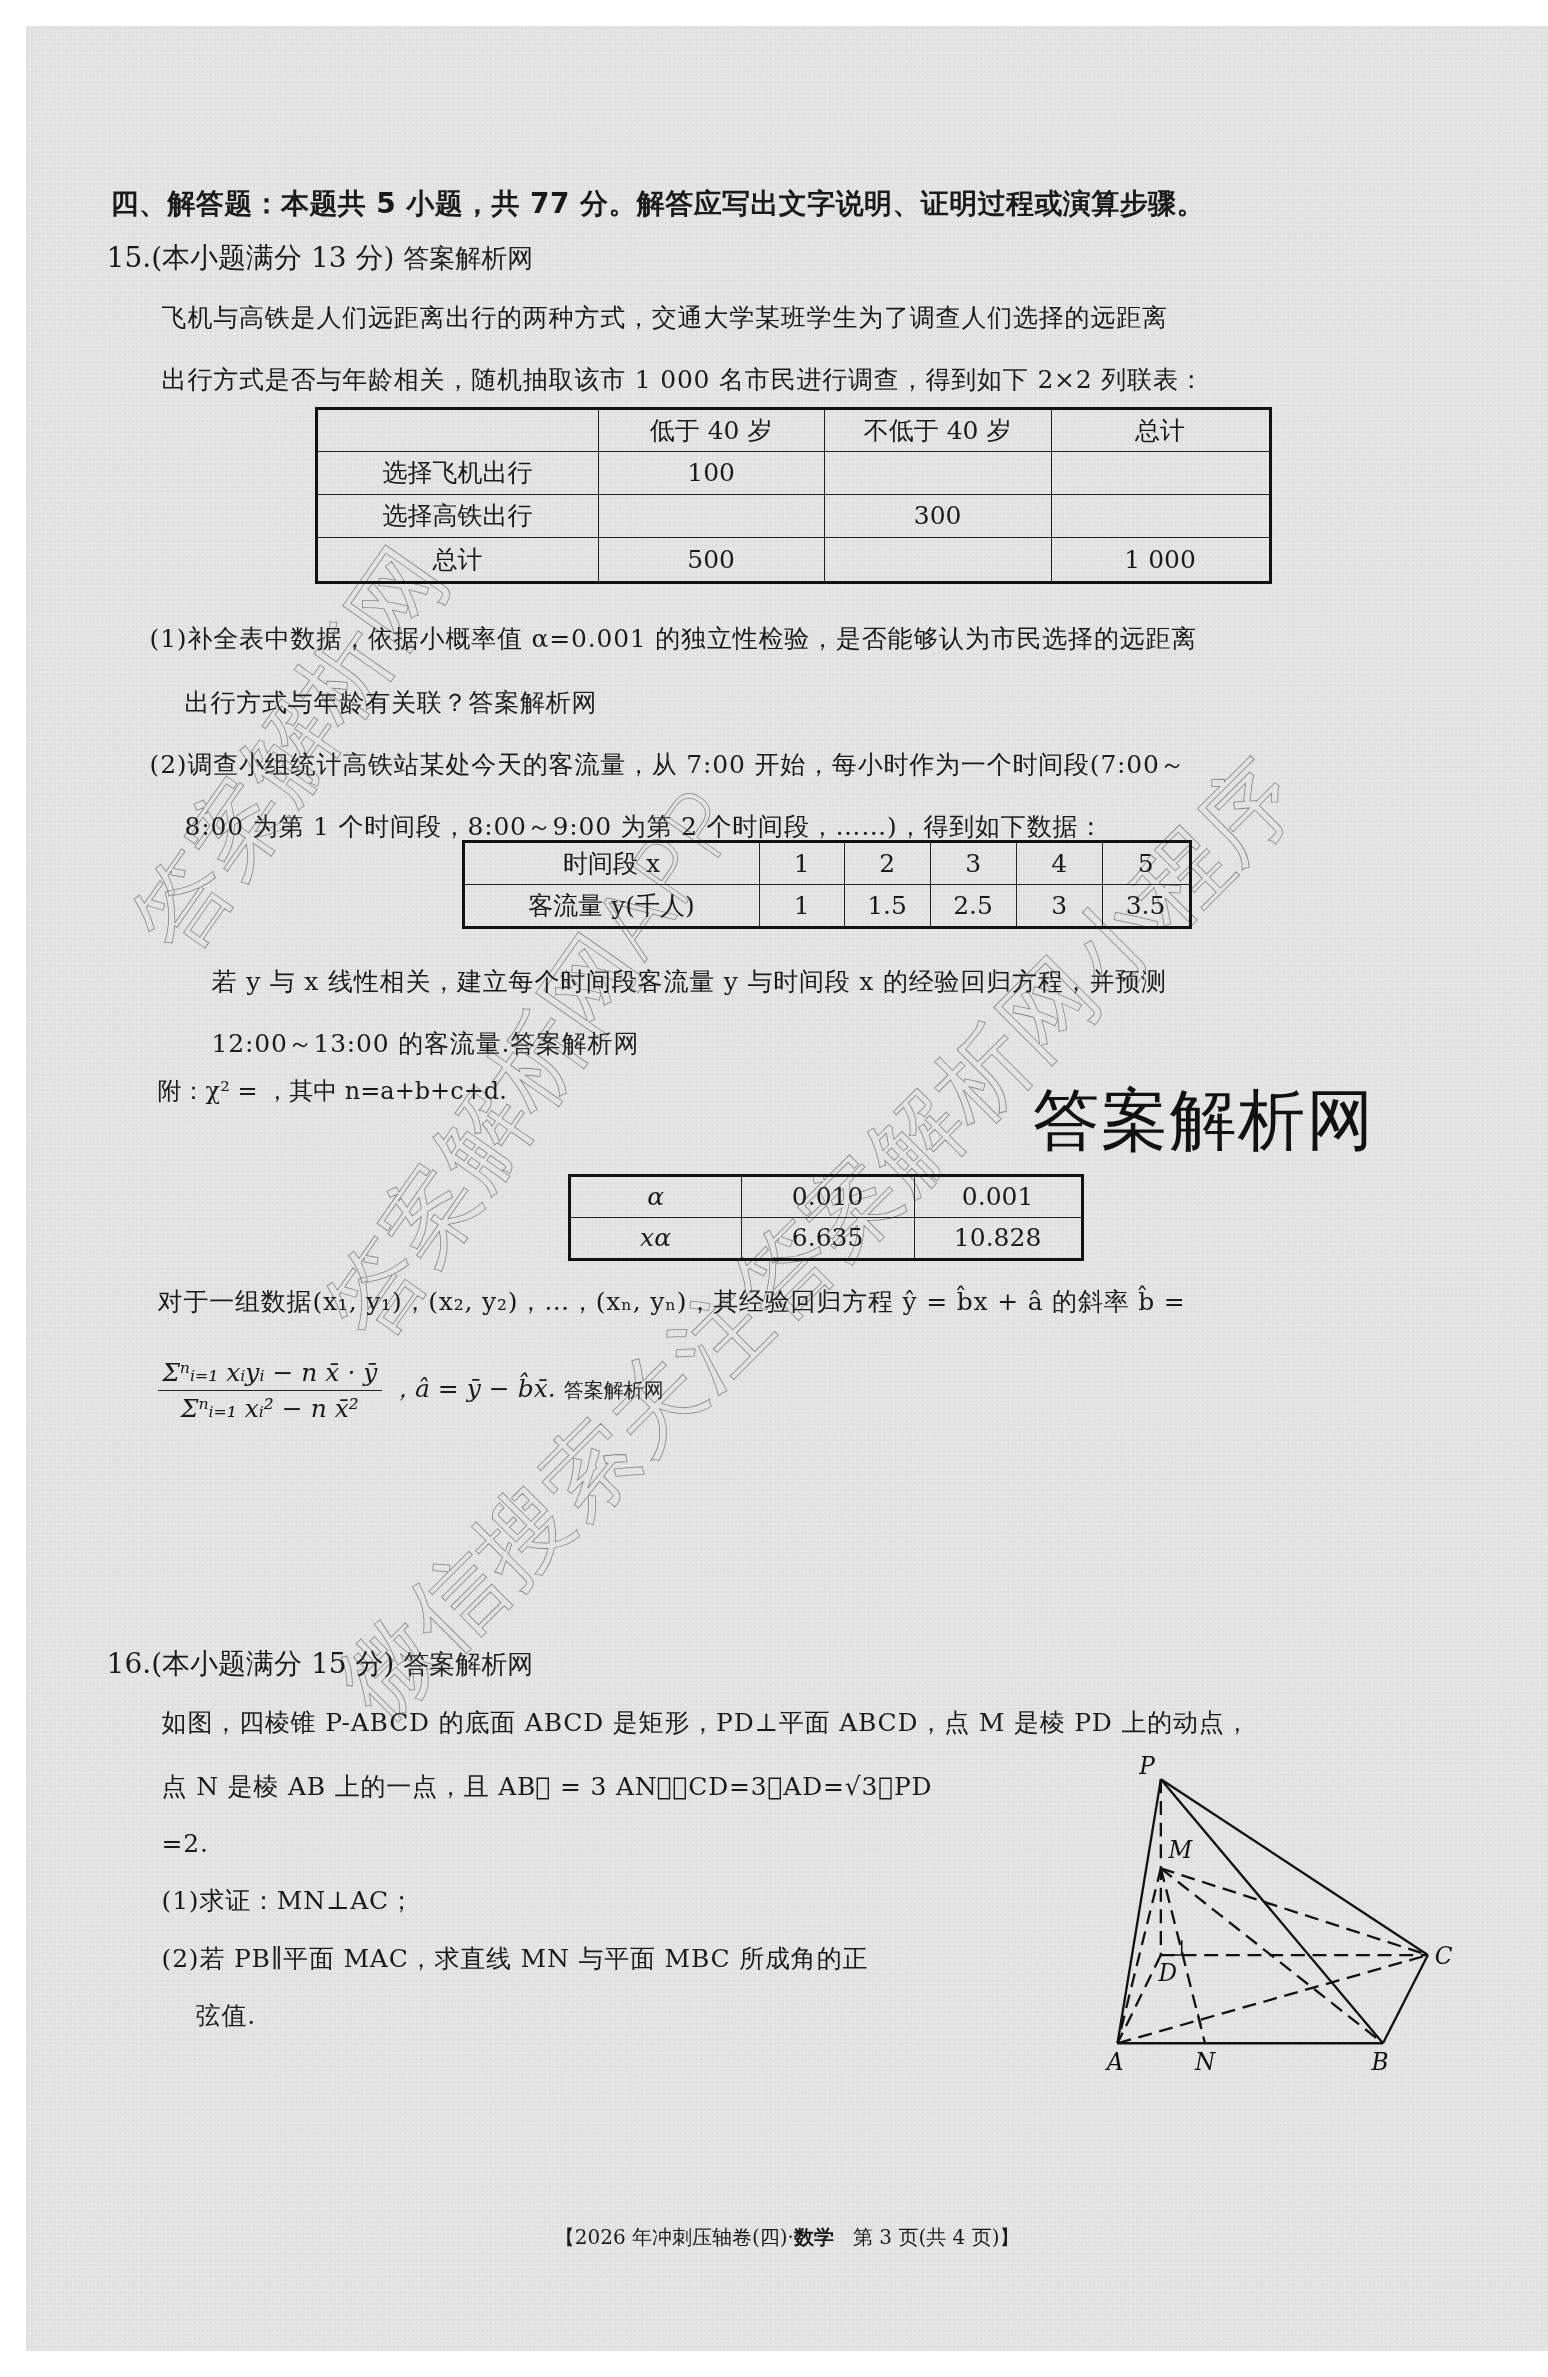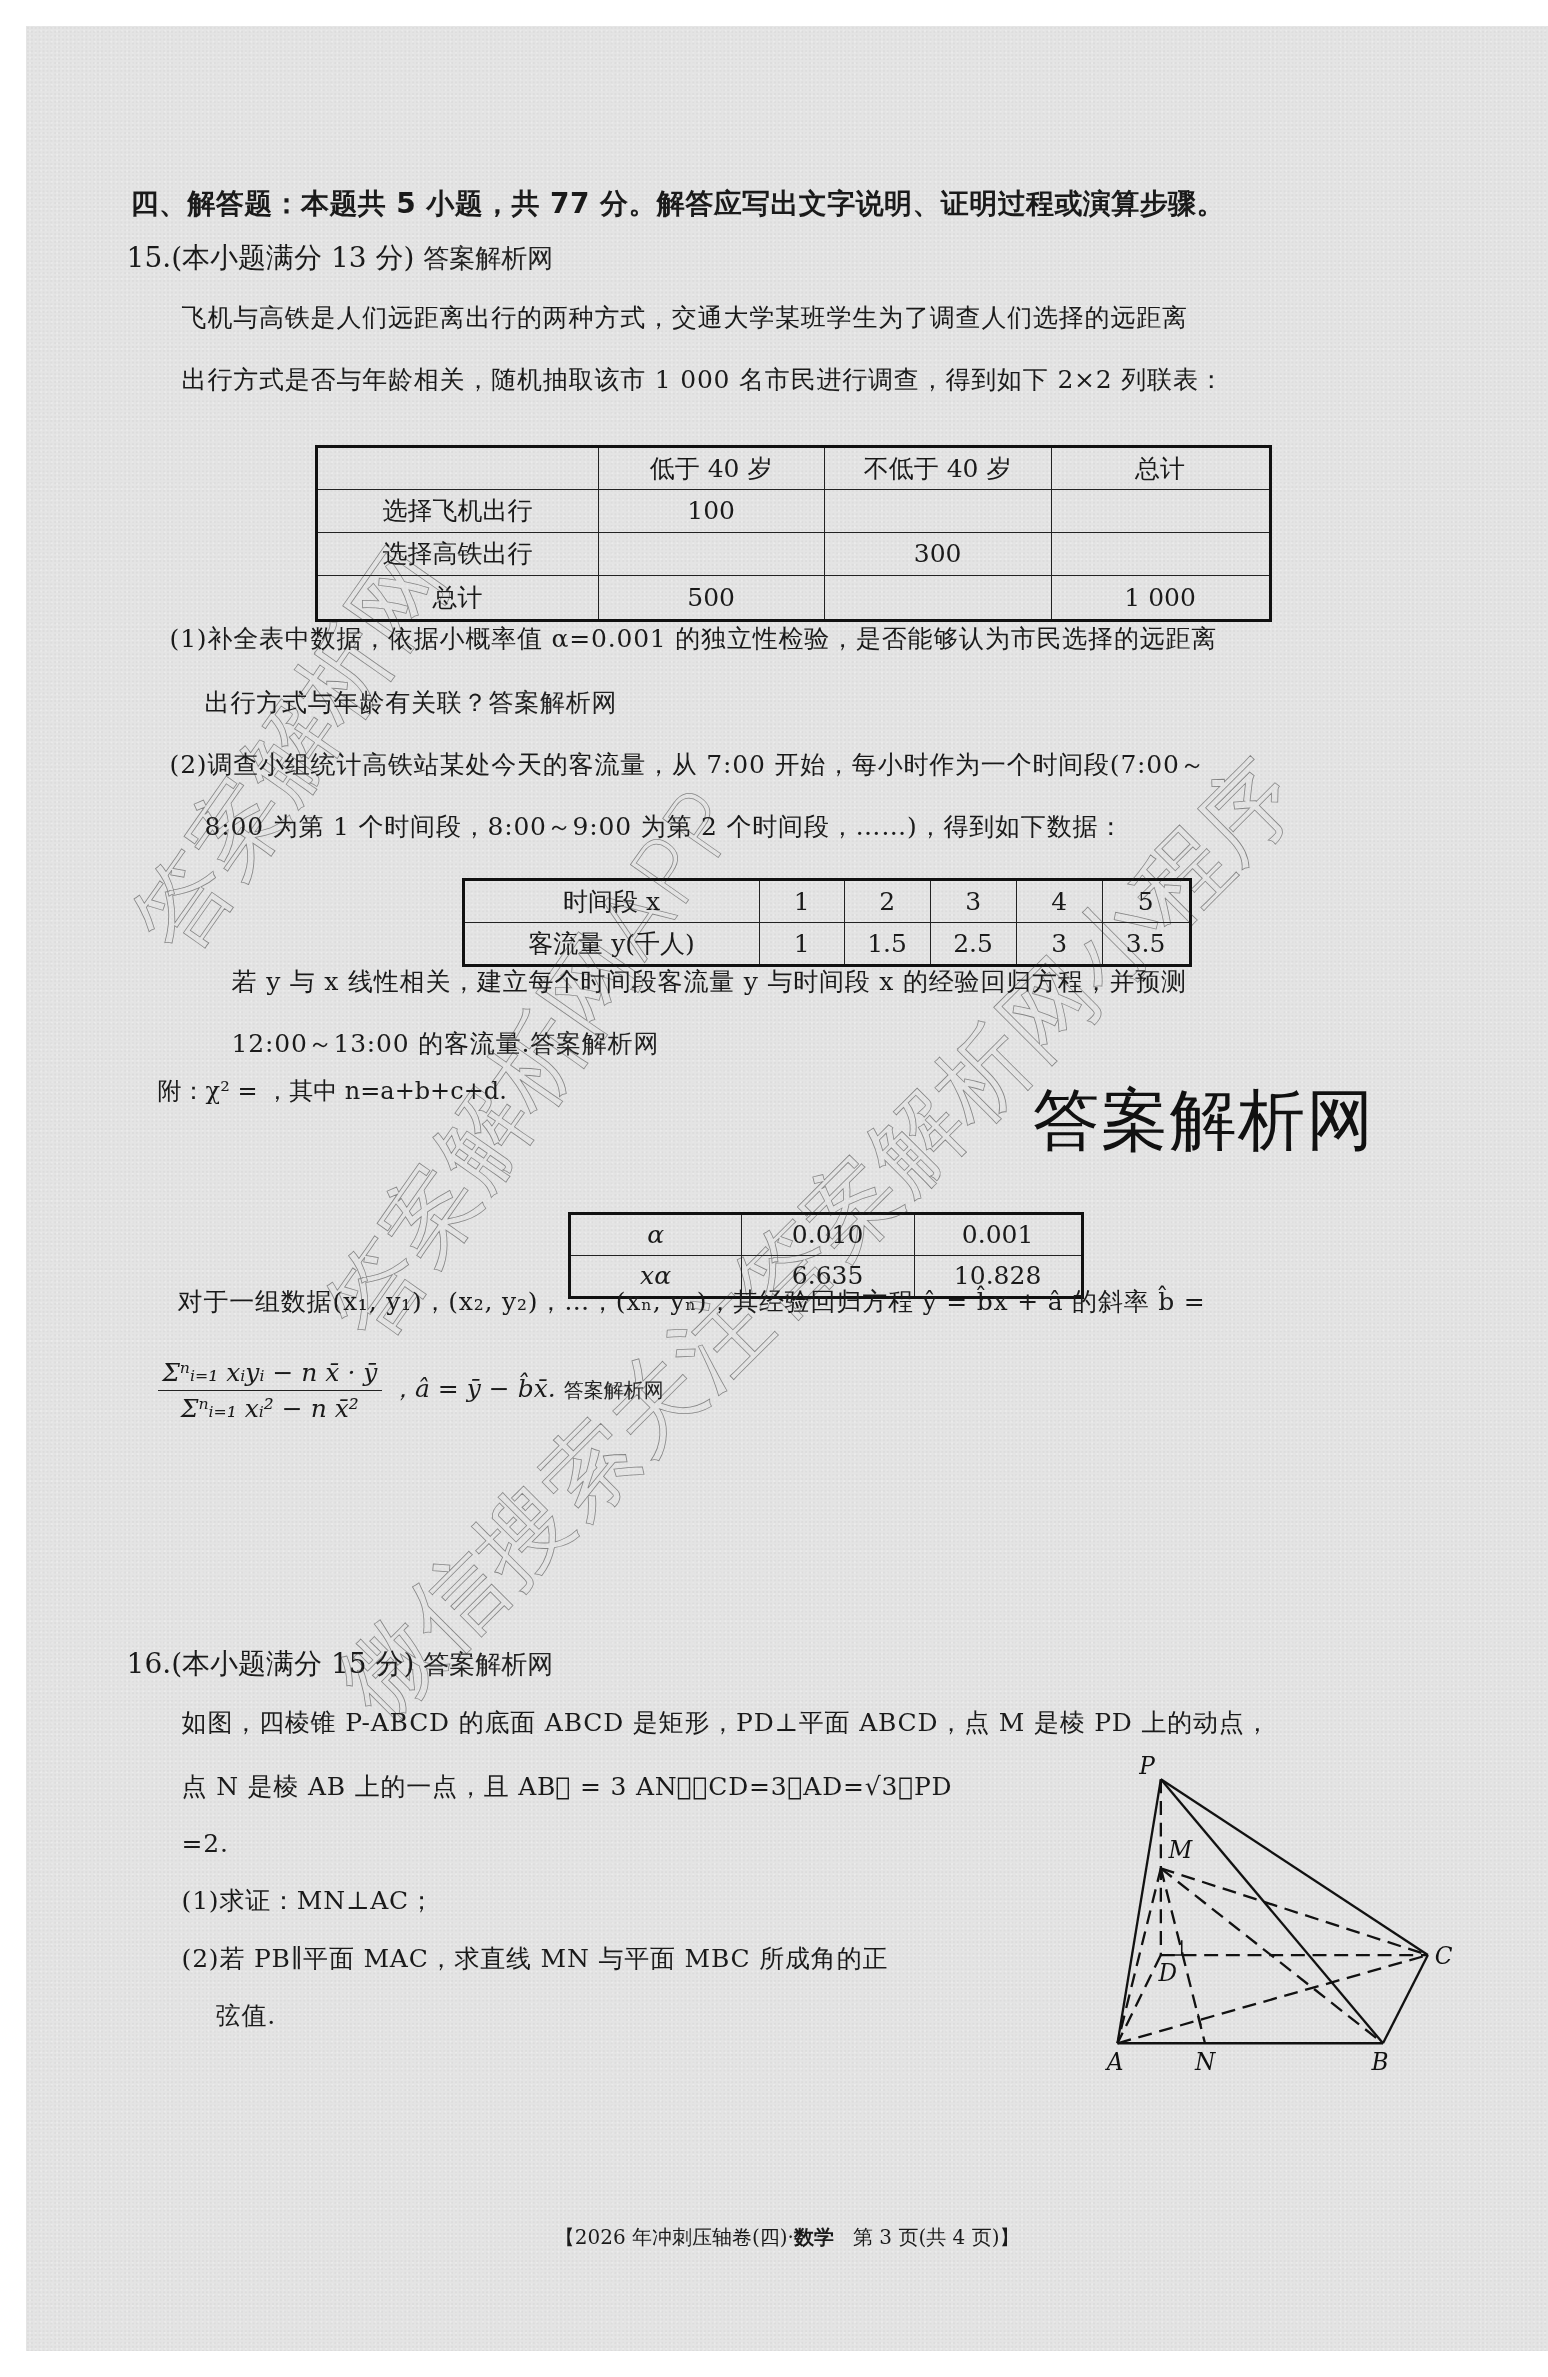--- a/index.html
+++ b/index.html
@@ -9,30 +9,30 @@
   }
   .page {
     position: absolute; left: 25.6px; top: 25.6px; width: 1523px; height: 2325px;
     background: #e4e4e4;
     background-image:
       radial-gradient(rgba(0,0,0,0.035) 0.8px, transparent 0.8px),
       radial-gradient(rgba(255,255,255,0.25) 0.8px, transparent 0.8px);
     background-size: 3.9px 3.9px, 5.4px 5.4px;
     background-position: 0 0, 1.5px 2.3px;
   }
-  .abs { position: absolute; white-space: nowrap; margin-left: 20px; }
+  .abs { position: absolute; white-space: nowrap; }
   .sec-heading { font-family: "DejaVu Sans", "Liberation Sans", sans-serif; font-weight: bold; font-size: 28px; letter-spacing: 0.4px; }
   .qhead { font-size: 28px; }
   .qhead .wm-inline { font-family: "DejaVu Sans", sans-serif; font-size: 26px; color: #222; }
   .body-text { font-size: 25px; line-height: 46px; letter-spacing: 0.8px; }
   .wm-inline { font-family: "DejaVu Sans", "Liberation Sans", sans-serif; color: #222; font-weight: normal; }
 
   table.grid { position: absolute; border-collapse: collapse; font-size: 25px; }
   table.grid td { border: 1.5px solid #222; text-align: center; padding: 0; }
-  table.grid.thick { border: 3.1px solid #111; margin-top: 38px; }
+  table.grid.thick { border: 3.1px solid #111; }
 
   .formula { position: absolute; font-size: 24px; }
   .frac { display: inline-block; vertical-align: middle; text-align: center; }
   .frac .num { display: block; padding: 0 4.6px 3.1px 4.6px; border-bottom: 1.5px solid #222; }
   .frac .den { display: block; padding: 3.1px 4.6px 0 4.6px; }
   .big-wm { position: absolute; font-family: "DejaVu Sans", sans-serif; font-size: 67px; color: #111; letter-spacing: 1.5px; }
 
   .watermark {
     position: absolute; font-family: "DejaVu Sans", sans-serif; color: rgba(60,60,60,0.55);
     font-weight: 200; transform-origin: left center; white-space: nowrap;

